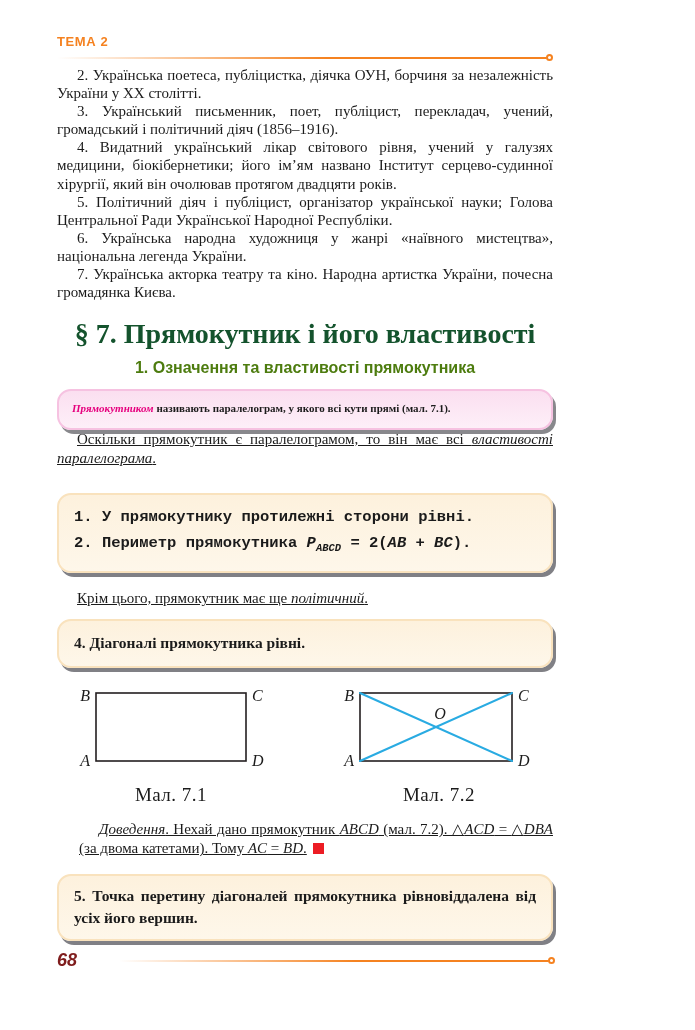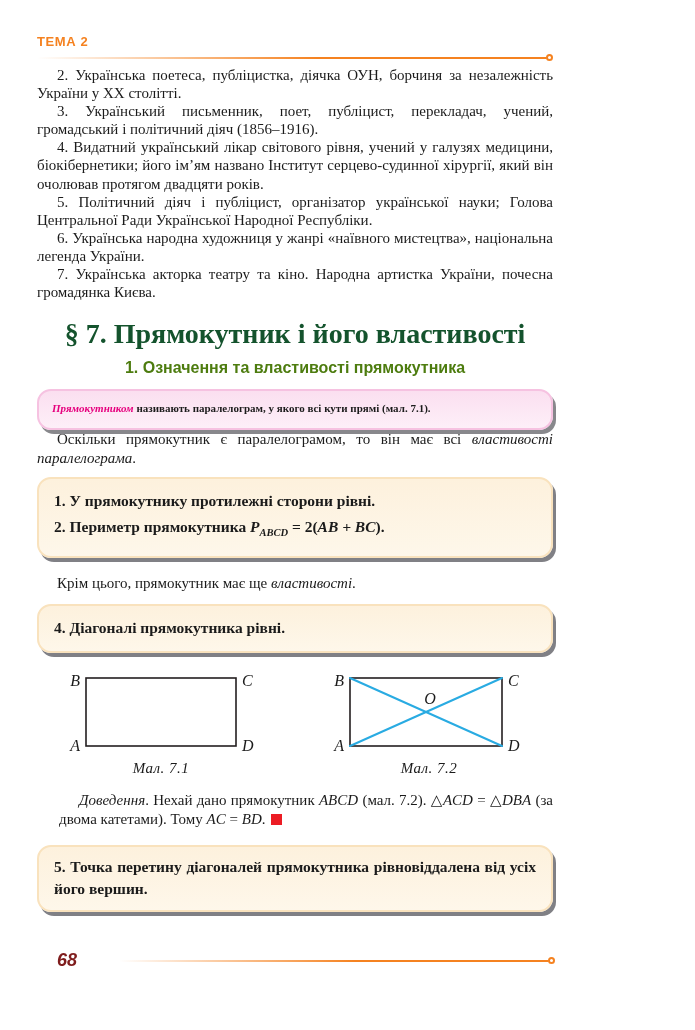--- a/index.html
+++ b/index.html
@@ -4,21 +4,21 @@
 <style>
   * { box-sizing: border-box; }
   html, body { margin: 0; padding: 0; background: #ffffff; }
   body {
     width: 695px; height: 1030px;
     font-family: "Liberation Serif", "DejaVu Serif", serif;
     color: #1b1b1b;
     position: relative;
     overflow: hidden;
   }
-  .page { position: relative; width: 610px; height: 1030px; padding: 34px 57px 0 37px; }
+  .page { position: relative; width: 610px; height: 1030px; padding: 34px 57px 0 57px; }
 
   
   .theme {
     font-family: "Liberation Sans", sans-serif;
     font-weight: 700; font-size: 13px; letter-spacing: 0.6px;
     color: #f58220;
   }
   .rule { display: flex; align-items: center; }
   .rule-top { margin-top: 5px; }
   .rule-line {
@@ -29,21 +29,21 @@
     width: 7px; height: 7px; border: 2px solid #f58220; border-radius: 50%;
     background: #fff; flex: 0 0 auto; margin-left: -1px;
   }
 
   
   .quiz { margin-top: 5px; }
   .li, .para {
     margin: 0; text-align: justify; text-indent: 20px;
     font-size: 15px; line-height: 18.1px;
   }
-  .para { line-height: 19px; }
+  .para { line-height: 19px; text-decoration: underline; }
   .em { font-style: italic; }
   .var { font-style: italic; }
 
   
   .sec-title {
     margin: 17px 0 0; text-align: center;
     font-family: Liberation Serif, serif;
     font-weight: 700; font-size: 28px; color: #14532d;
   }
   .sec-sub {
@@ -63,31 +63,31 @@
   .defbox p { margin: 0; font-weight: 700; font-size: 11px; line-height: 21px; text-align: justify; }
   .defbox .term { color: #e6007e; font-style: italic; }
 
   
   .propbox {
     background: linear-gradient(to bottom, #fdf1dd, #fef7ea);
     border: 2px solid #f9e2bd; border-radius: 14px;
     box-shadow: 3px 4px 0 rgba(96,96,102,0.8);
     padding: 9px 15px 10px;
   }
-  .box-1-3 { margin-top: 9px; }
+  .box-1-3 { margin-top: 25px; font-family: Liberation Mono, monospace; }
   .box-4 { margin-top: 11px; }
   .box-5 { margin-top: 16px; }
   .prop { margin: 0; font-weight: 700; font-size: 15.5px; line-height: 26px; text-align: left; }
   .box-5 .prop { line-height: 22px; text-align: justify; }
   .prop sub { font-size: 10.5px; font-style: italic; }
 
   
   .figs { display: flex; justify-content: center; gap: 62px; margin-top: 13px; }
   figure { margin: 0; text-align: center; }
-  figcaption { font-size: 15px; margin-top: 0; letter-spacing: 0.5px; font-style: italic; }
+  figcaption { font-size: 19px; margin-top: 9px; letter-spacing: 0.5px; }
   .fig-label { font-family: "Liberation Serif", serif; font-style: italic; font-size: 16px; fill: #1b1b1b; }
 
   
   .proof { margin-top: 14px; margin-left: 22px; }
   .qed { display: inline-block; width: 11px; height: 11px; background: #ec1c24; margin-left: 6px; vertical-align: -1px; }
 
   
   .footer { position: absolute; left: 57px; right: 55px; top: 950px; display: flex; align-items: center; }
   .pagenum {
     font-family: "Liberation Sans", sans-serif;
@@ -122,21 +122,21 @@
     <p><span class="term">Прямокутником</span><span> називають паралелограм, у якого всі кути прямі (мал. 7.1).</span></p>
   </div>
 
   <p class="para"><span>Оскільки прямокутник є паралелограмом, то він має всі </span><span class="em">властивості паралелограма</span><span>.</span></p>
 
   <div class="propbox box-1-3">
     <p class="prop"><span>1.</span> <span>У прямокутнику протилежні сторони рівні.</span></p>
     <p class="prop"><span>2.</span> <span>Периметр прямокутника </span><span class="var">P</span><sub>ABCD</sub><span> = 2(</span><span class="var">AB + BC</span><span>).</span></p>
   </div>
 
-  <p class="para" style="margin-top:16px"><span>Крім цього, прямокутник має ще </span><span class="em">властивості</span><span>.</span></p>
+  <p class="para" style="margin-top:16px"><span>Крім цього, прямокутник має ще </span><span class="em">політичний</span><span>.</span></p>
 
   <div class="propbox box-4">
     <p class="prop"><span>4.</span> <span>Діагоналі прямокутника рівні.</span></p>
   </div>
 
   <div class="figs">
     <figure>
       <svg width="206" height="90" viewBox="0 0 206 90">
         <rect x="28" y="12" width="150" height="68" fill="none" stroke="#231f20" stroke-width="1.6"></rect>
         <text class="fig-label" x="22" y="20" text-anchor="end">B</text>

